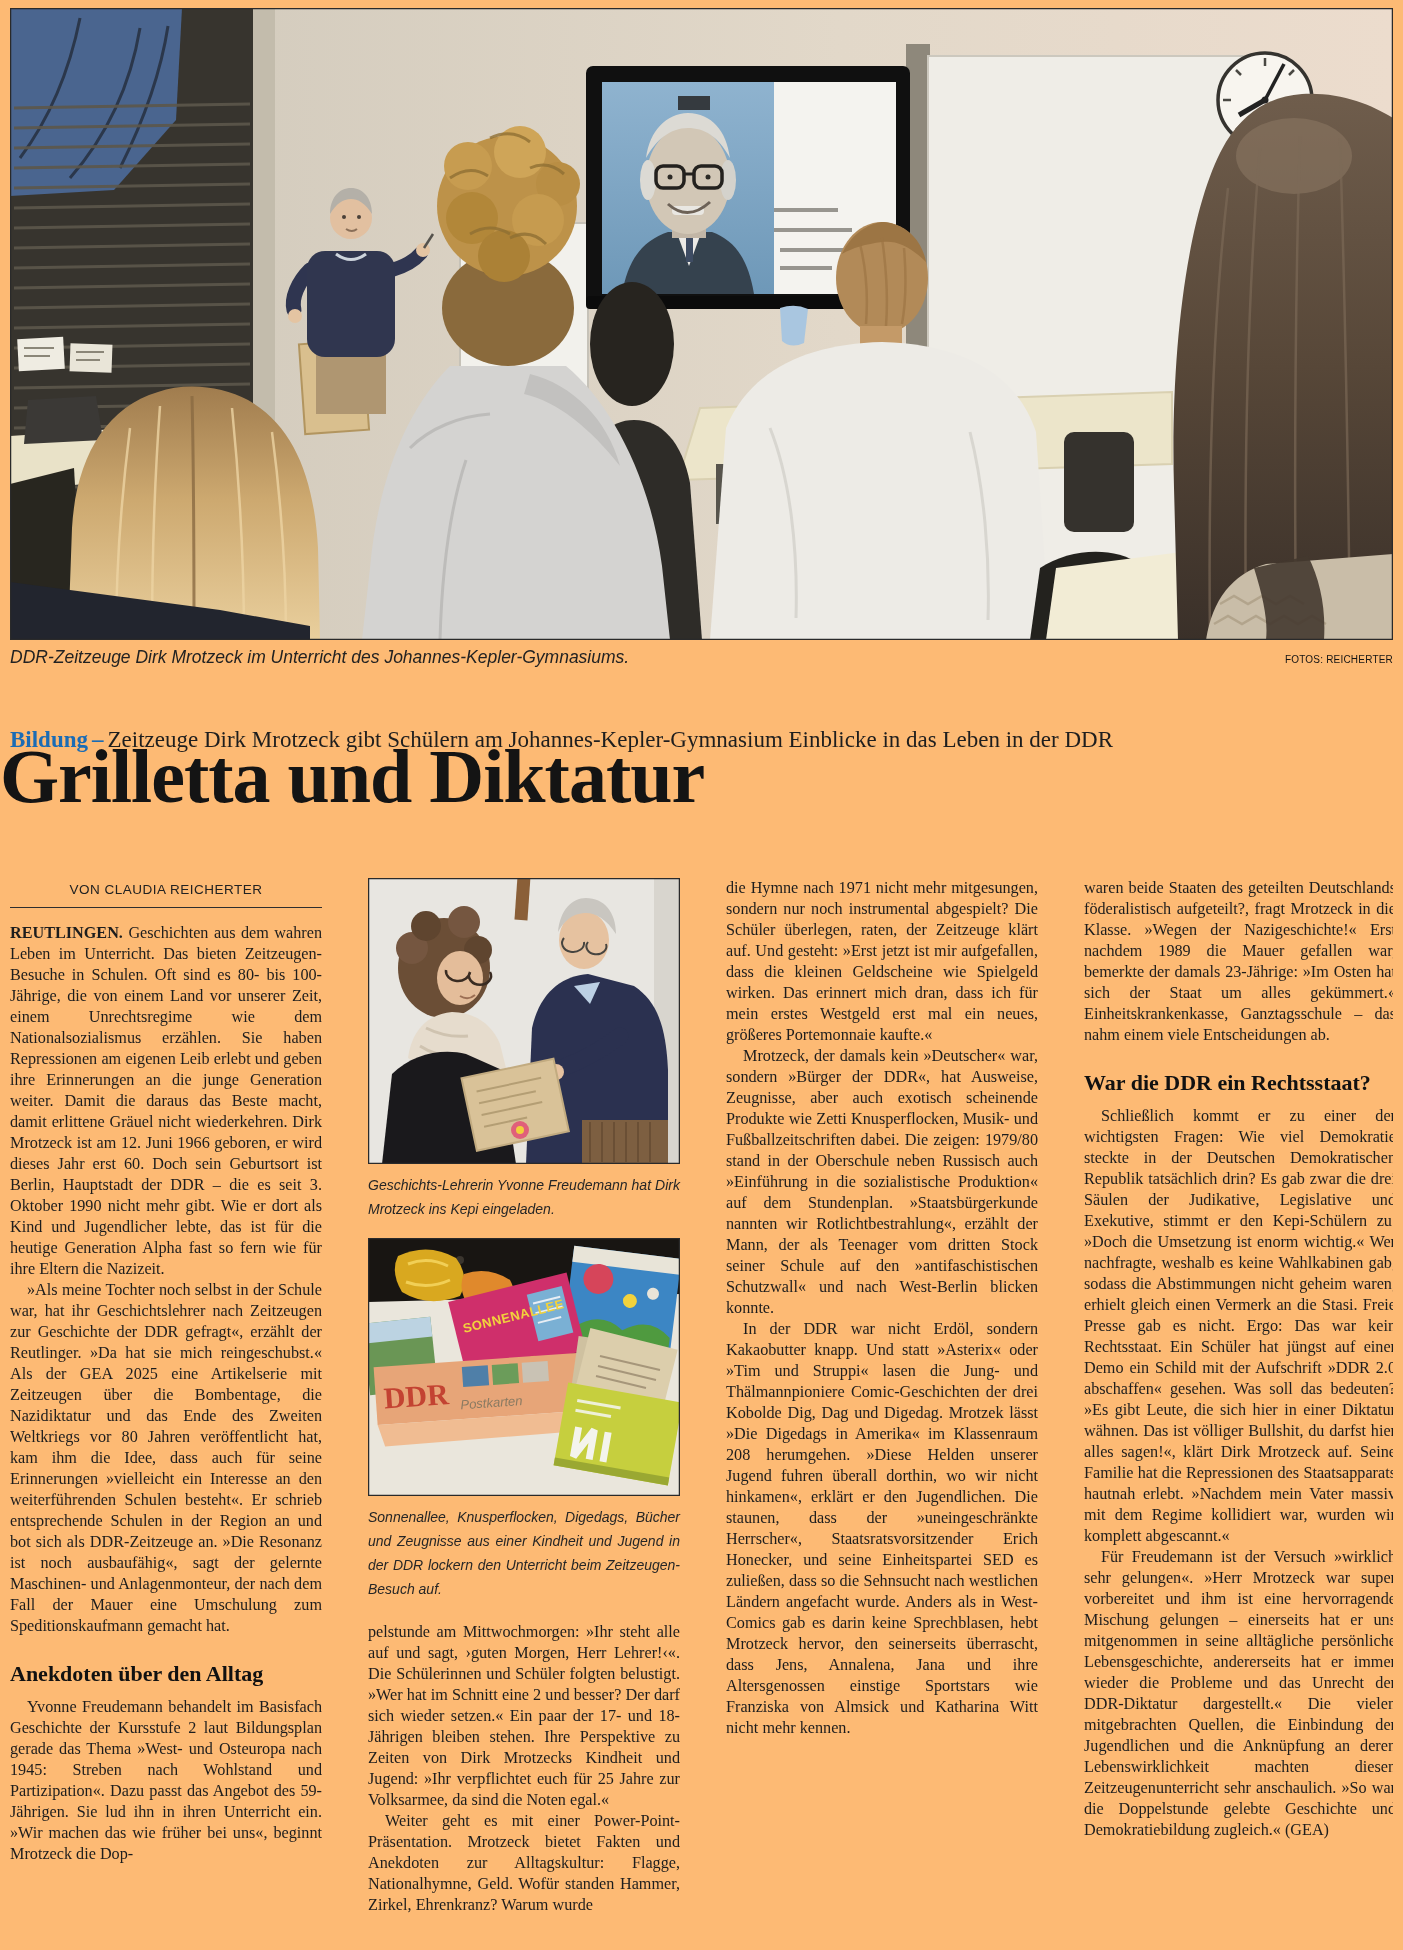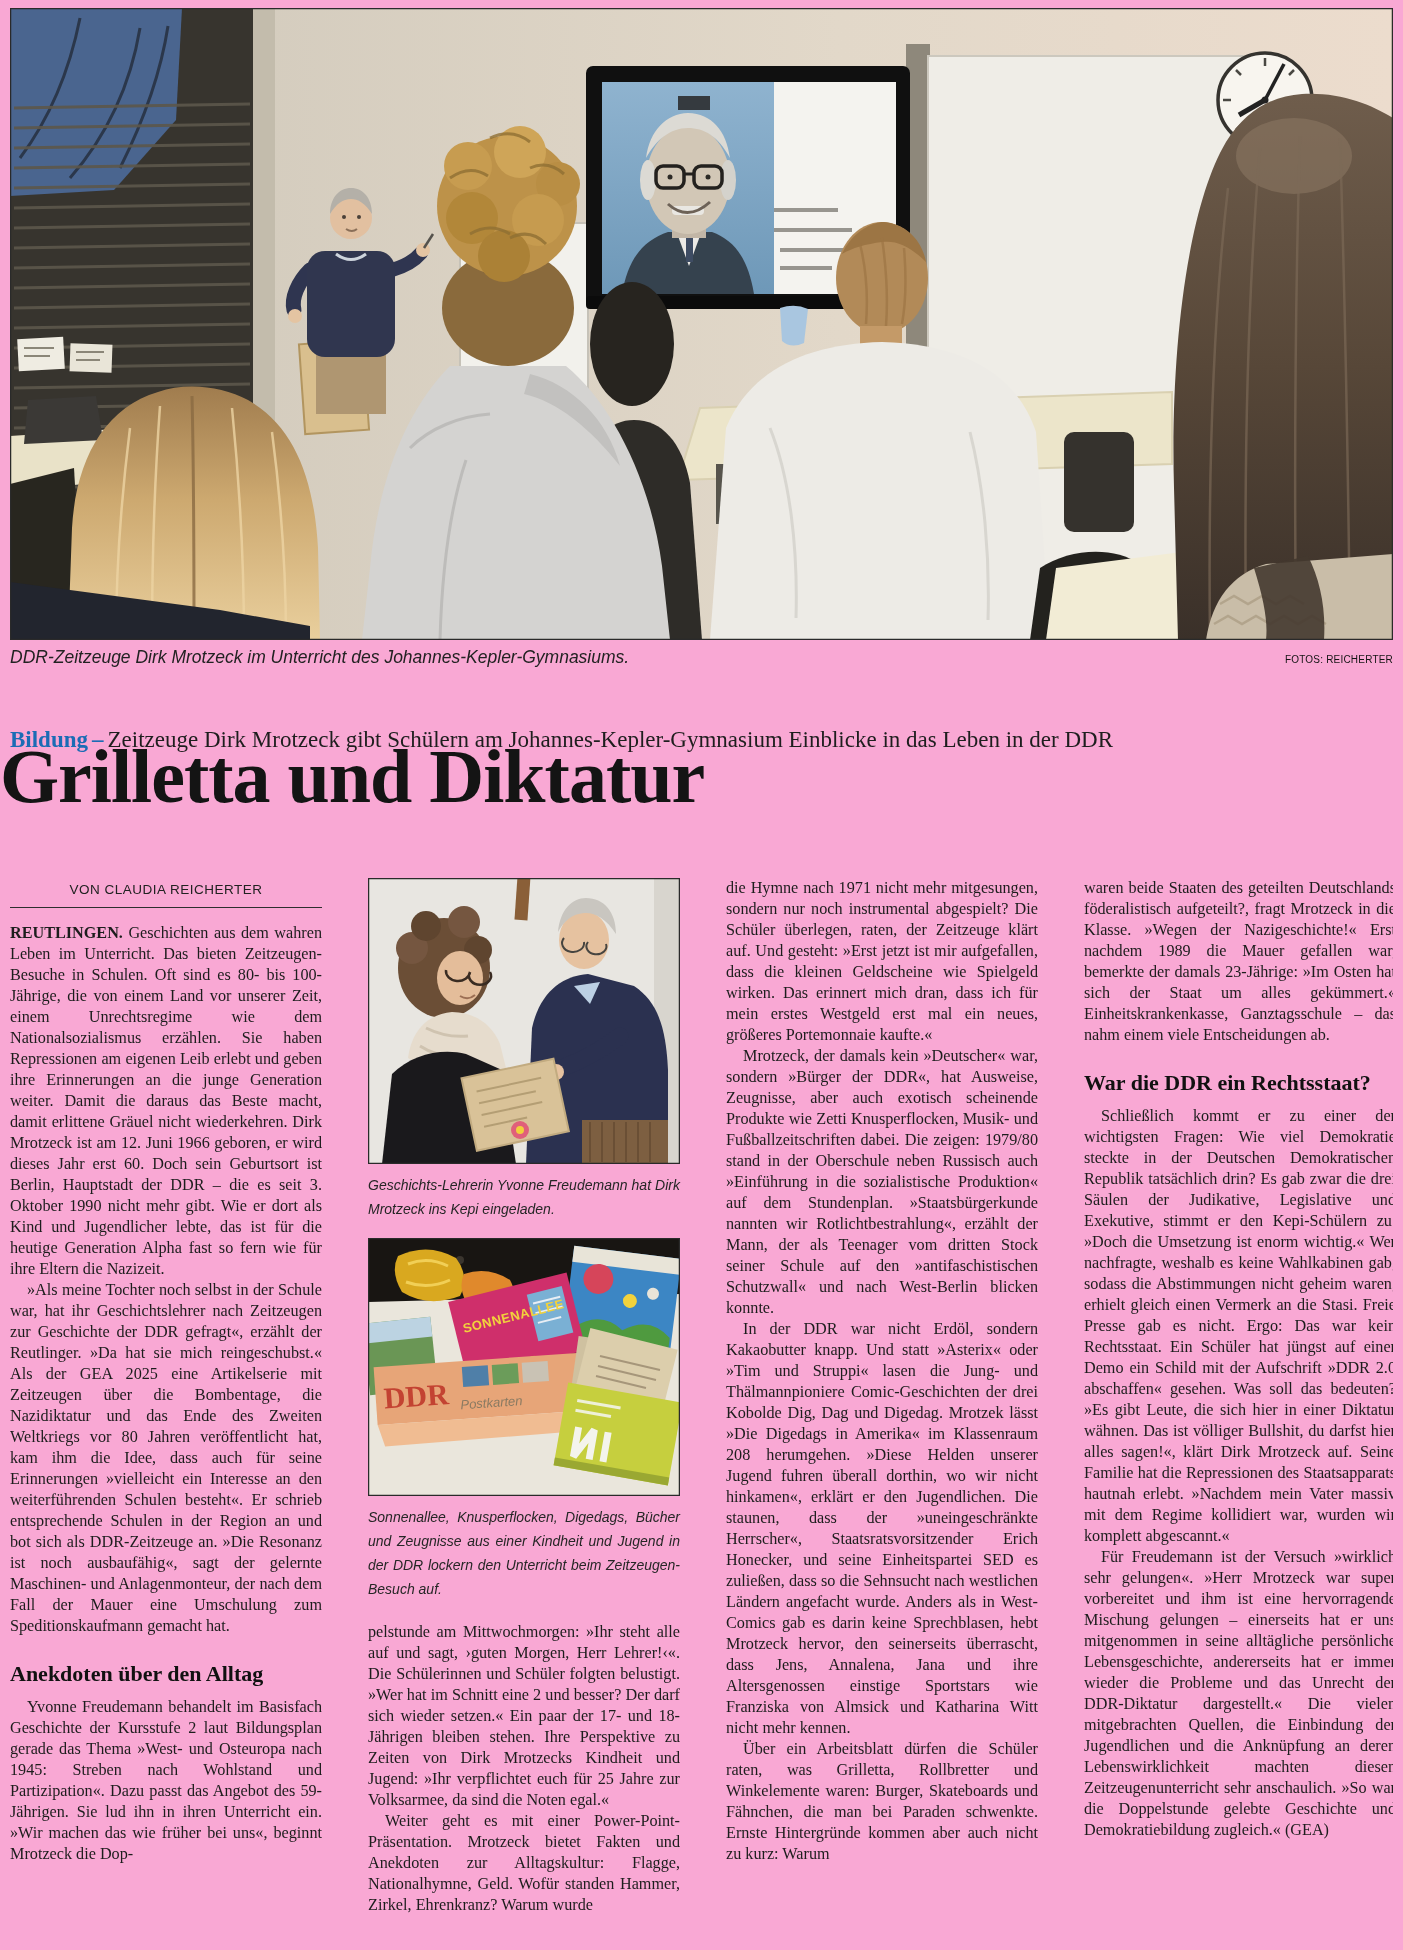--- a/index.html
+++ b/index.html
@@ -1,16 +1,16 @@
 <!DOCTYPE html>
 <html><head>
 <meta charset="utf-8">
 <style>
   html,body{margin:0;padding:0;background:#ffffff;}
-  .page{position:relative;width:1403px;height:1950px;background:#f9a8d4;overflow:hidden;
+  .page{position:relative;width:1403px;height:1950px;background:#fdba74;overflow:hidden;
         font-family:"Liberation Serif",serif;color:#1d1d1d;}
   
   .photo-main{position:absolute;left:10px;top:8px;width:1383px;height:632px;margin:0;}
   .photo-main svg,.photo-col svg{display:block;width:100%;height:100%;}
   .caption-row{position:absolute;left:10px;top:647px;width:1383px;display:flex;
                justify-content:space-between;align-items:baseline;}
   .cap-main{font-family:"Liberation Sans",sans-serif;font-style:italic;font-size:17.5px;color:#222;}
   .credit{font-family:"Liberation Sans",sans-serif;font-weight:normal;font-size:10px;
           color:#141414;letter-spacing:.2px;}
   
@@ -363,21 +363,20 @@
       <figcaption class="col-caption cap2">Sonnenallee, Knusperflocken, Digedags, Bücher und Zeugnisse aus einer Kindheit und Jugend in der DDR lockern den Unterricht beim Zeitzeugen-Besuch auf.</figcaption>
 
       <p class="para">pelstunde am Mittwochmorgen: »Ihr steht alle auf und sagt, ›guten Morgen, Herr Lehrer!‹«. Die Schülerinnen und Schüler folgten belustigt. »Wer hat im Schnitt eine 2 und besser? Der darf sich wieder setzen.« Ein paar der 17- und 18-Jährigen bleiben stehen. Ihre Perspektive zu Zeiten von Dirk Mrotzecks Kindheit und Jugend: »Ihr verpflichtet euch für 25 Jahre zur Volksarmee, da sind die Noten egal.«</p>
       <p class="para indent">Weiter geht es mit einer Power-Point-Präsentation. Mrotzeck bietet Fakten und Anekdoten zur Alltagskultur: Flagge, Nationalhymne, Geld. Wofür standen Hammer, Zirkel, Ehrenkranz? Warum wurde</p>
     </div>
 
     <div class="col">
       <p class="para">die Hymne nach 1971 nicht mehr mitgesungen, sondern nur noch instrumental abgespielt? Die Schüler überlegen, raten, der Zeitzeuge klärt auf. Und gesteht: »Erst jetzt ist mir aufgefallen, dass die kleinen Geldscheine wie Spielgeld wirken. Das erinnert mich dran, dass ich für mein erstes Westgeld erst mal ein neues, größeres Portemonnaie kaufte.«</p>
       <p class="para indent">Mrotzeck, der damals kein »Deutscher« war, sondern »Bürger der DDR«, hat Ausweise, Zeugnisse, aber auch exotisch scheinende Produkte wie Zetti Knusperflocken, Musik- und Fußballzeitschriften dabei. Die zeigen: 1979/80 stand in der Oberschule neben Russisch auch »Einführung in die sozialistische Produktion« auf dem Stundenplan. »Staatsbürgerkunde nannten wir Rotlichtbestrahlung«, erzählt der Mann, der als Teenager vom dritten Stock seiner Schule auf den »antifaschistischen Schutzwall« und nach West-Berlin blicken konnte.</p>
       <p class="para indent">In der DDR war nicht Erdöl, sondern Kakaobutter knapp. Und statt »Asterix« oder »Tim und Struppi« lasen die Jung- und Thälmannpioniere Comic-Geschichten der drei Kobolde Dig, Dag und Digedag. Mrotzek lässt »Die Digedags in Amerika« im Klassenraum 208 herumgehen. »Diese Helden unserer Jugend fuhren überall dorthin, wo wir nicht hinkamen«, erklärt er den Jugendlichen. Die staunen, dass der »uneingeschränkte Herrscher«, Staatsratsvorsitzender Erich Honecker, und seine Einheitspartei SED es zuließen, dass so die Sehnsucht nach westlichen Ländern angefacht wurde. Anders als in West-Comics gab es darin keine Sprechblasen, hebt Mrotzeck hervor, den seinerseits überrascht, dass Jens, Annalena, Jana und ihre Altersgenossen einstige Sportstars wie Franziska von Almsick und Katharina Witt nicht mehr kennen.</p>
-      <p class="para indent">Über ein Arbeitsblatt dürfen die Schüler raten, was Grilletta, Rollbretter und Winkelemente waren: Burger, Skateboards und Fähnchen, die man bei Paraden schwenkte. Ernste Hintergründe kommen aber auch nicht zu kurz: Warum</p>
     </div>
 
     <div class="col">
       <p class="para">waren beide Staaten des geteilten Deutschlands föderalistisch aufgeteilt?, fragt Mrotzeck in die Klasse. »Wegen der Nazigeschichte!« Erst nachdem 1989 die Mauer gefallen war, bemerkte der damals 23-Jährige: »Im Osten hat sich der Staat um alles gekümmert.« Einheitskrankenkasse, Ganztagsschule – das nahm einem viele Entscheidungen ab.</p>
       <h2 class="subhead">War die DDR ein Rechtsstaat?</h2>
       <p class="para indent">Schließlich kommt er zu einer der wichtigsten Fragen: Wie viel Demokratie steckte in der Deutschen Demokratischen Republik tatsächlich drin? Es gab zwar die drei Säulen der Judikative, Legislative und Exekutive, stimmt er den Kepi-Schülern zu. »Doch die Umsetzung ist enorm wichtig.« Wer nachfragte, weshalb es keine Wahlkabinen gab, sodass die Abstimmungen nicht geheim waren, erhielt gleich einen Vermerk an die Stasi. Freie Presse gab es nicht. Ergo: Das war kein Rechtsstaat. Ein Schüler hat jüngst auf einer Demo ein Schild mit der Aufschrift »DDR 2.0 abschaffen« gesehen. Was soll das bedeuten? »Es gibt Leute, die sich hier in einer Diktatur wähnen. Das ist völliger Bullshit, du darfst hier alles sagen!«, klärt Dirk Mrotzeck auf. Seine Familie hat die Repressionen des Staatsapparats hautnah erlebt. »Nachdem mein Vater massiv mit dem Regime kollidiert war, wurden wir komplett abgescannt.«</p>
       <p class="para indent">Für Freudemann ist der Versuch »wirklich sehr gelungen«. »Herr Mrotzeck war super vorbereitet und ihm ist eine hervorragende Mischung gelungen – einerseits hat er uns mitgenommen in seine alltägliche persönliche Lebensgeschichte, andererseits hat er immer wieder die Probleme und das Unrecht der DDR-Diktatur dargestellt.« Die vielen mitgebrachten Quellen, die Einbindung der Jugendlichen und die Anknüpfung an deren Lebenswirklichkeit machten diesen Zeitzeugenunterricht sehr anschaulich. »So war die Doppelstunde gelebte Geschichte und Demokratiebildung zugleich.« (GEA)</p>
     </div>
 
   </div>

